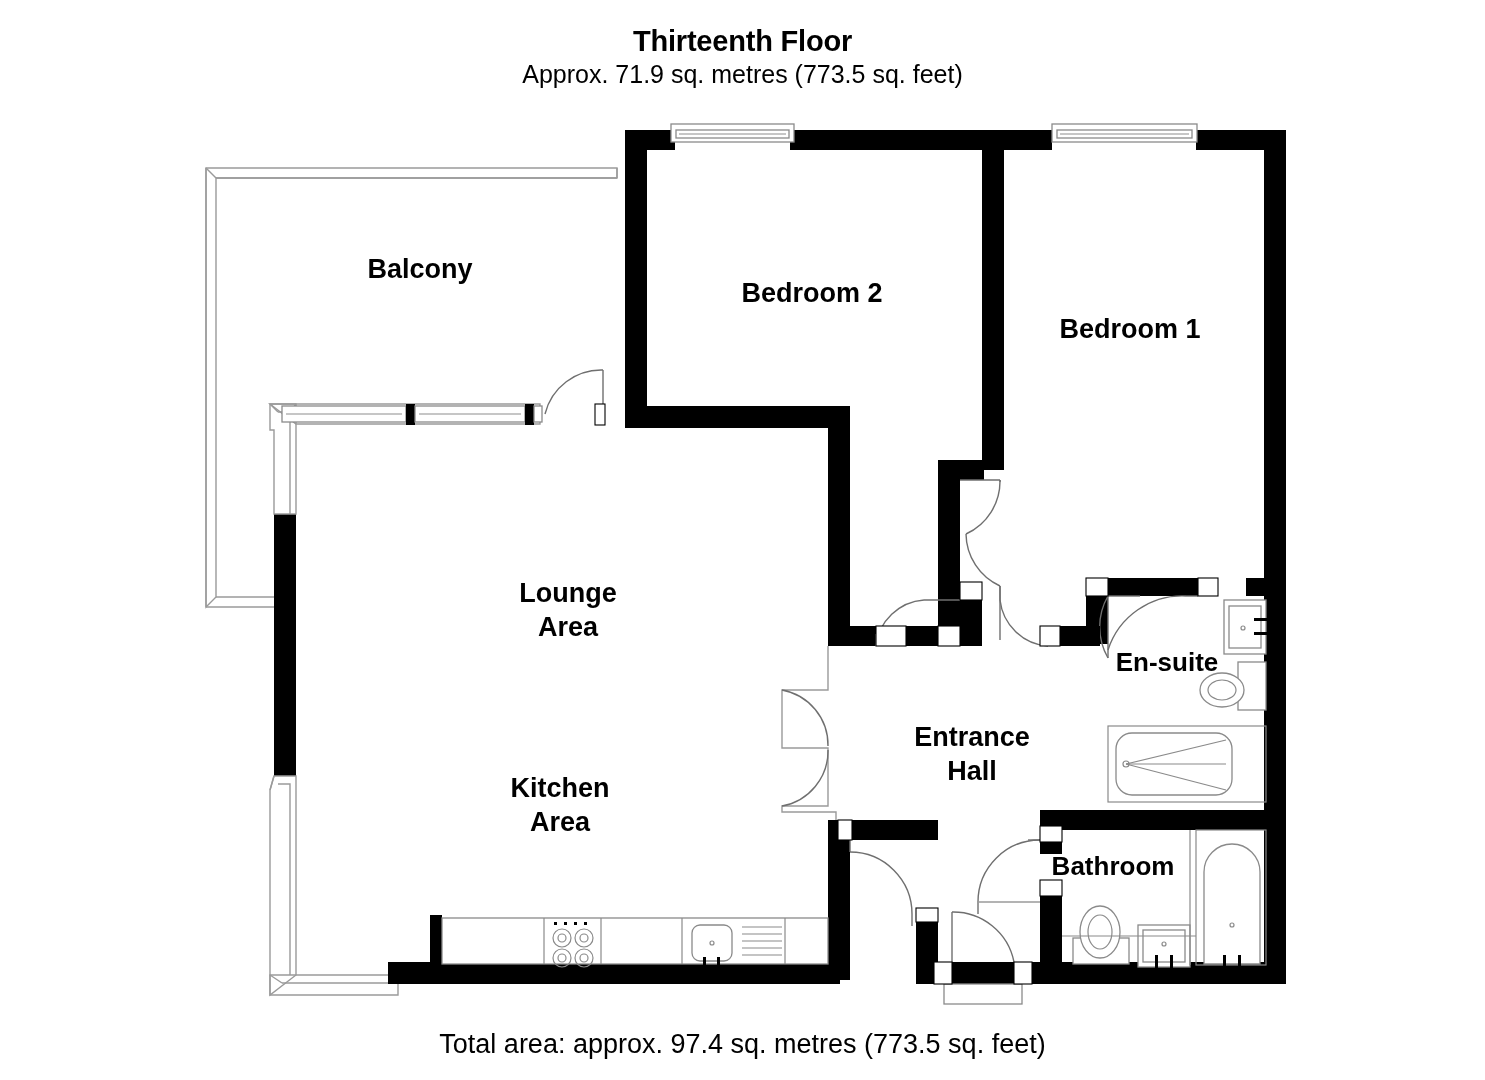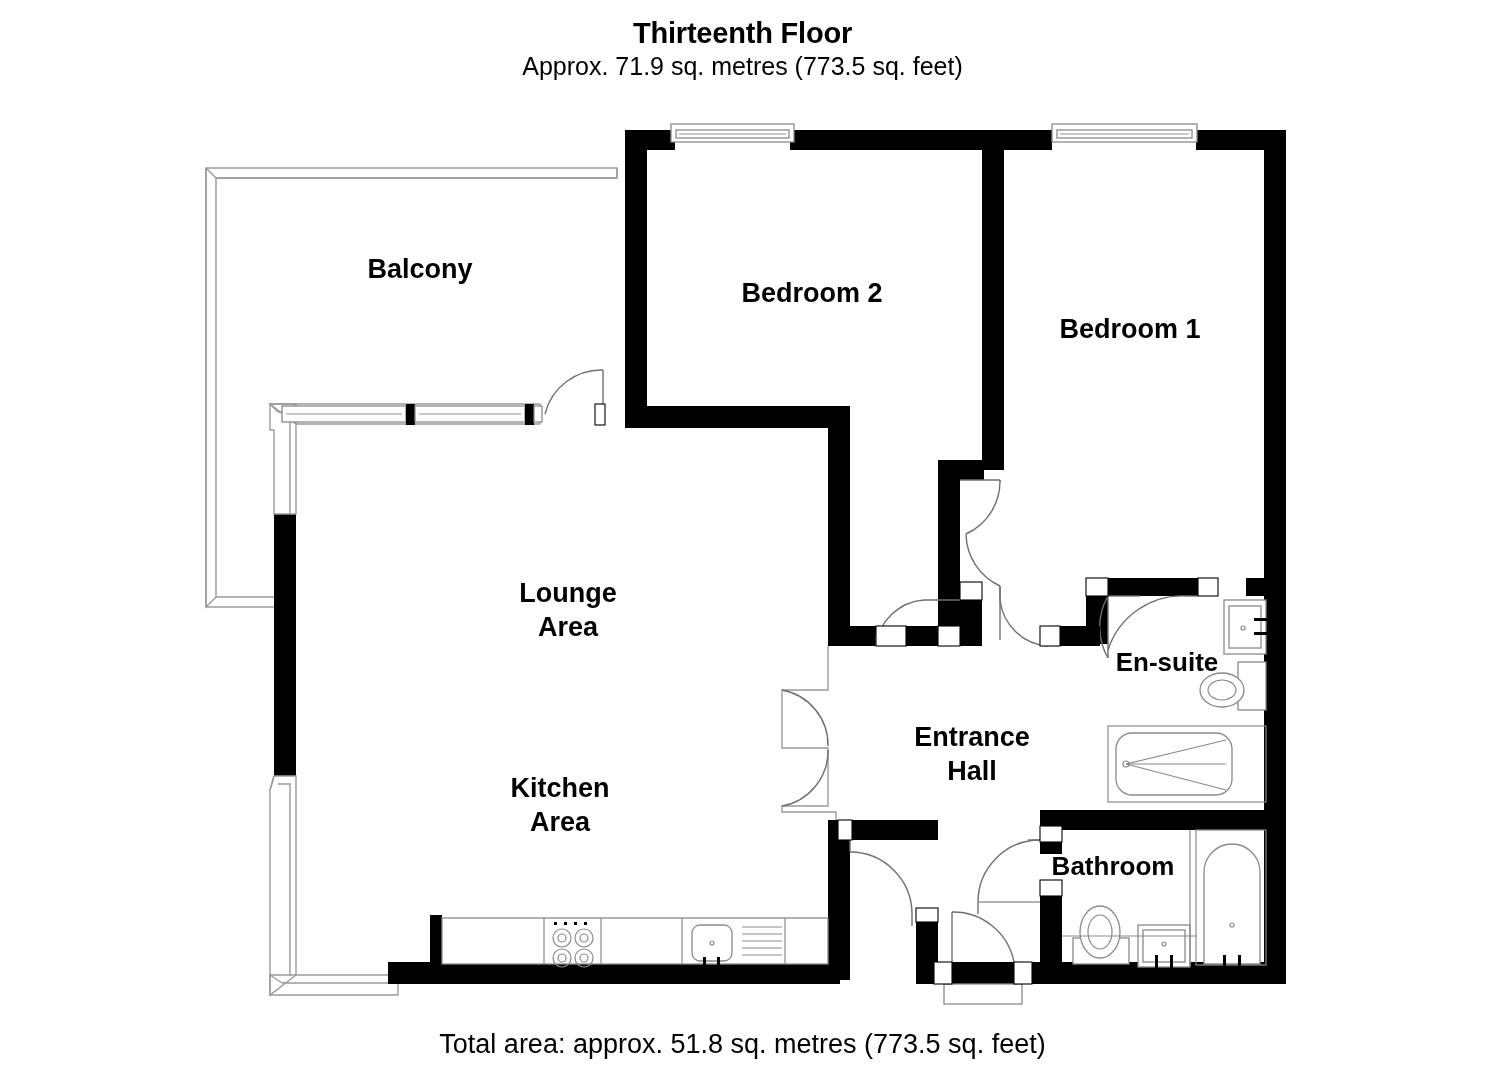--- a/index.html
+++ b/index.html
@@ -20,21 +20,21 @@
     position: relative;
     width: 1485px;
     height: 1080px;
   }
   .header {
     position: absolute;
     top: 0;
     left: 0;
     width: 1485px;
     text-align: center;
-    padding-top: 16px;
+    padding-top: 24px;
   }
   .plan-title {
     font-size: 29px;
     font-weight: bold;
     letter-spacing: -0.2px;
     line-height: 34px;
     margin: 0;
   }
   .plan-subtitle {
     font-size: 25px;
@@ -376,16 +376,16 @@
       <text class="room-label label-xl" x="972" y="780">Hall</text>
 
       <text class="room-label label-lg" x="1167" y="671">En-suite</text>
 
       <text class="room-label label-lg" x="1113" y="875">Bathroom</text>
     </g>
 
   </svg>
 
   <div class="footer">
-    <p class="total-area">Total area: approx. 51.8 sq. metres (773.5 sq. feet)</p>
+    <p class="total-area">Total area: approx. 97.4 sq. metres (773.5 sq. feet)</p>
   </div>
 
 </div>
 
 </body></html>

